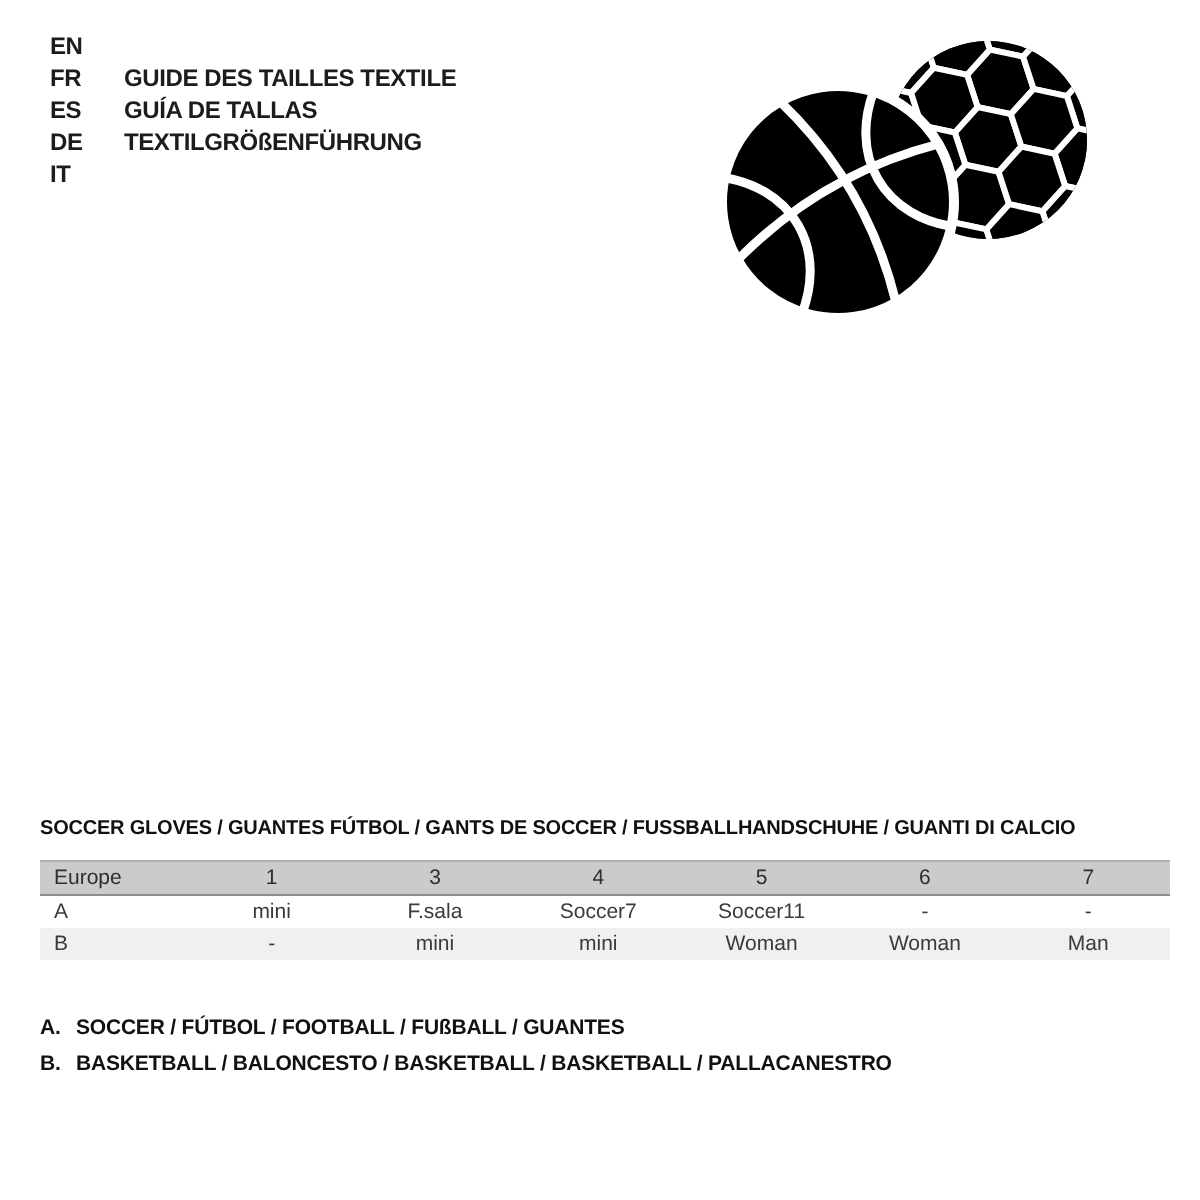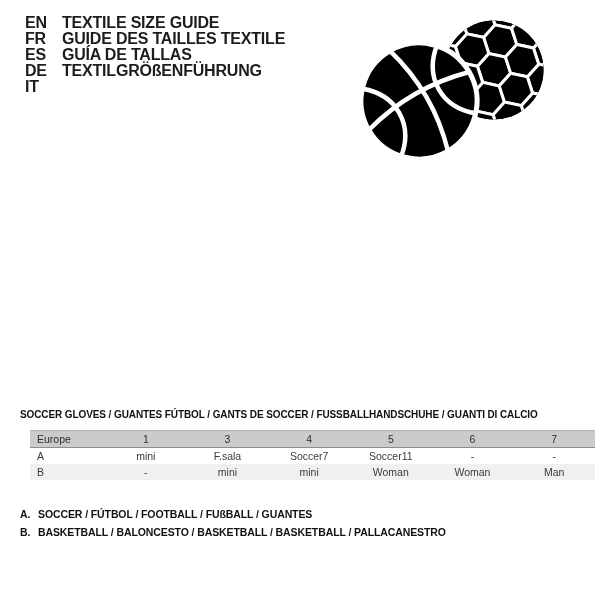--- a/index.html
+++ b/index.html
@@ -12,21 +12,21 @@
 
   
   .lang-block {
     position: absolute;
     left: 25px;
     top: 15px;
   }
   .lang-row {
     display: flex;
     line-height: 16px;
-    font-size: 16px;
+    font-size: 12px;
     font-weight: 700;
     letter-spacing: -0.2px;
     white-space: nowrap;
   }
   .lang-code { width: 37px; flex: 0 0 37px; }
 
   
   .balls { position: absolute; left: 352px; top: 6px; width: 240px; height: 172px; }
 
   
@@ -35,21 +35,21 @@
     left: 20px;
     top: 409px;
     font-size: 10px;
     font-weight: 700;
     letter-spacing: -0.1px;
     white-space: nowrap;
     color: #111111;
   }
   table.size-table {
     position: absolute;
-    left: 30px;
+    left: 20px;
     top: 430px;
     width: 565px;
     border-collapse: collapse;
     table-layout: fixed;
     font-size: 10.5px;
     color: #3a3a3a;
   }
   table.size-table col.c-label { width: 75px; }
   table.size-table th, table.size-table td {
     font-weight: 400;
@@ -85,21 +85,20 @@
   }
   .footnote { display: flex; line-height: 17.5px; white-space: nowrap; }
   .footnote-label { width: 18px; flex: 0 0 18px; }
 </style>
 </head>
 <body>
 
 <div class="lang-block">
   <div class="lang-row">
     <span class="lang-code">EN</span>
-    <span class="lang-label">TEXTILE SIZE GUIDE</span>
   </div>
   <div class="lang-row">
     <span class="lang-code">FR</span>
     <span class="lang-label">GUIDE DES TAILLES TEXTILE</span>
   </div>
   <div class="lang-row">
     <span class="lang-code">ES</span>
     <span class="lang-label">GUÍA DE TALLAS</span>
   </div>
   <div class="lang-row">

